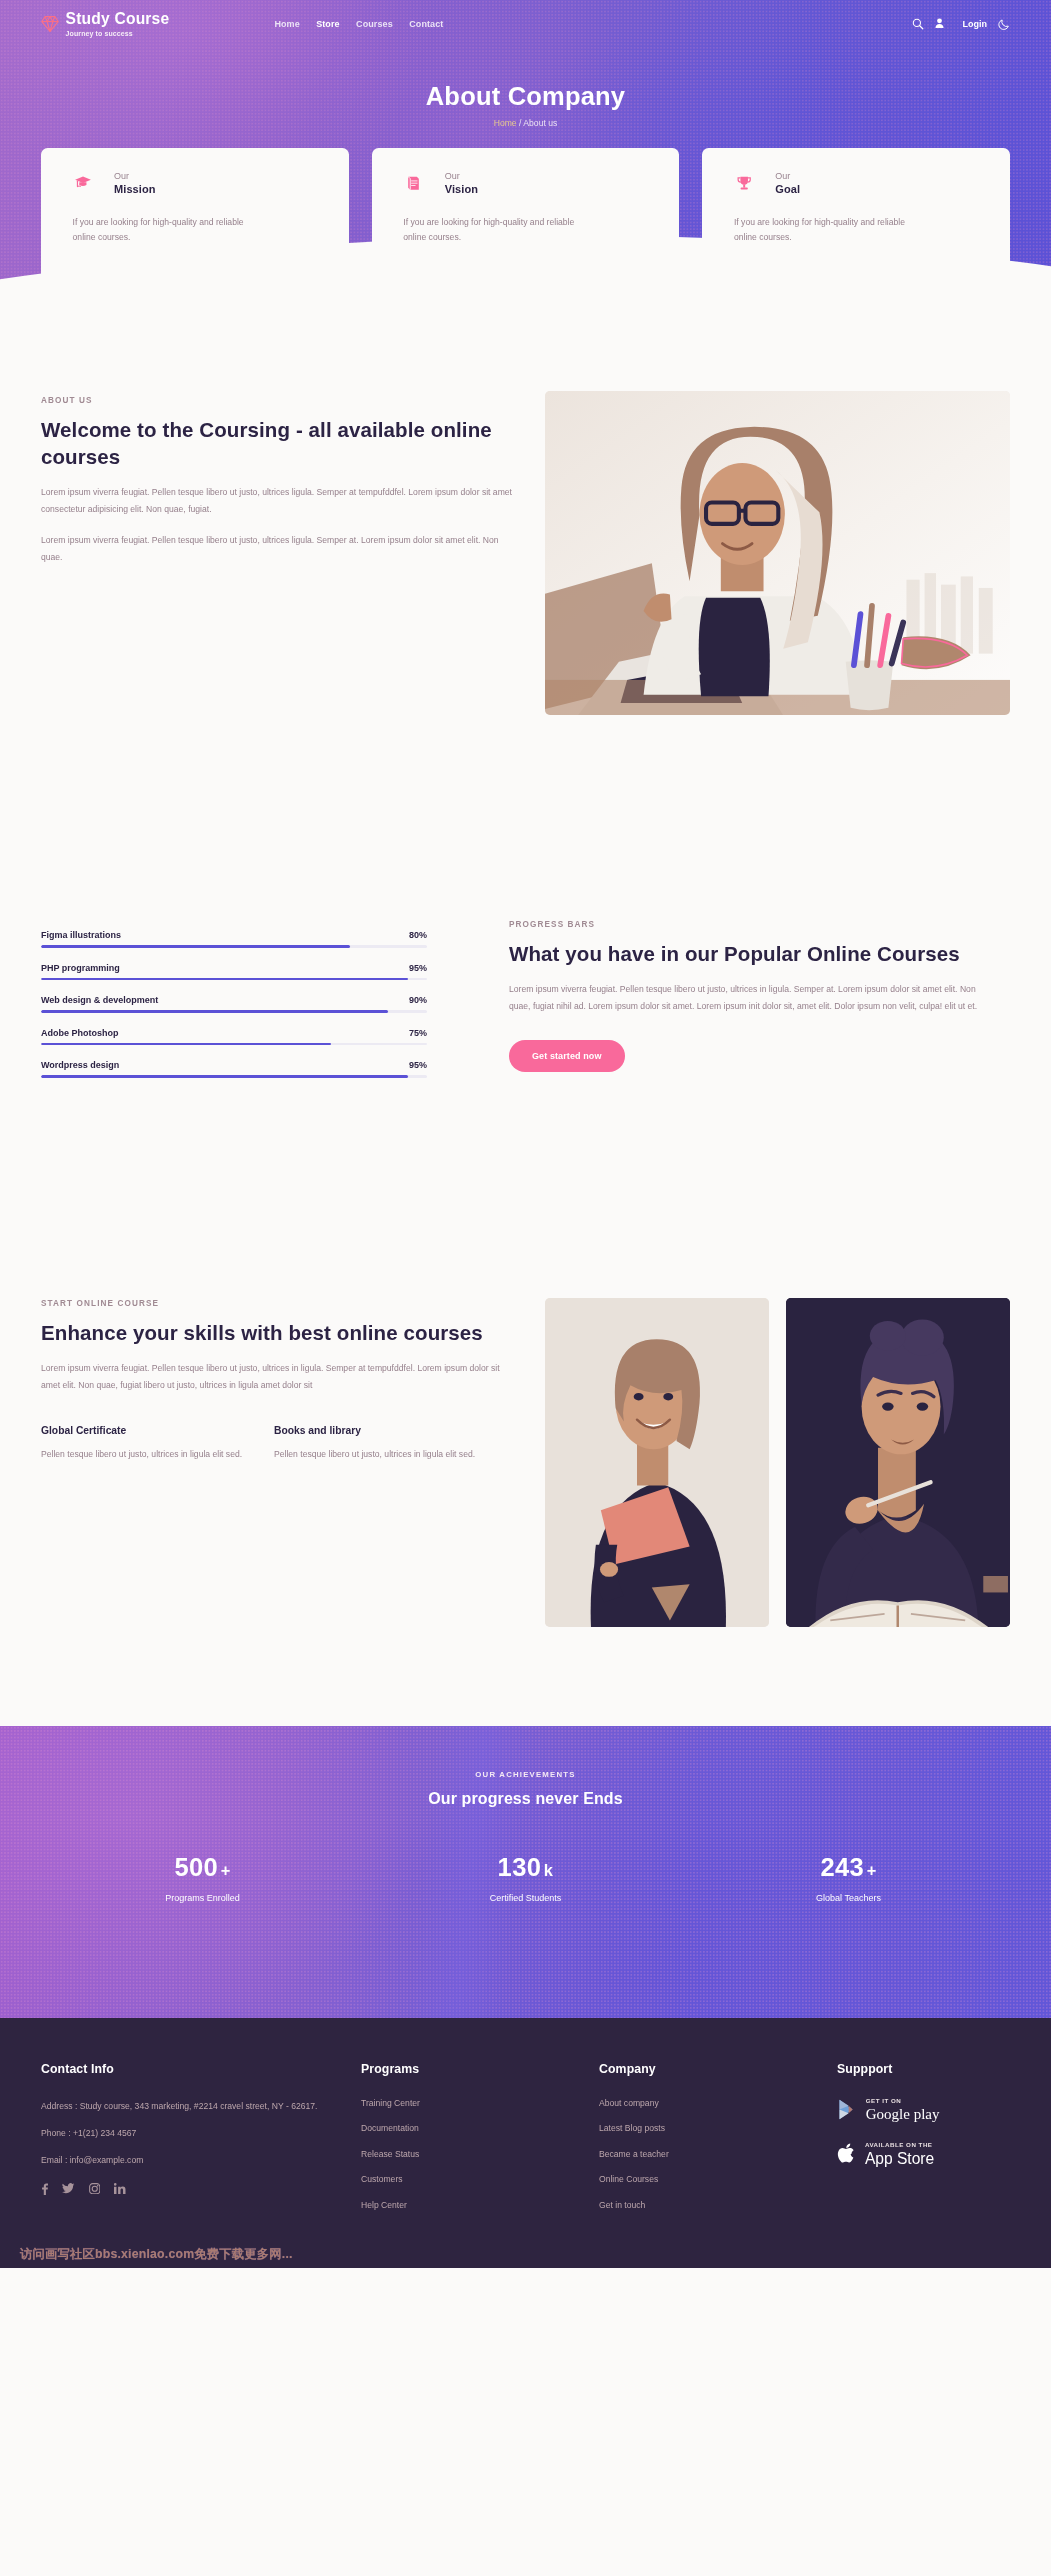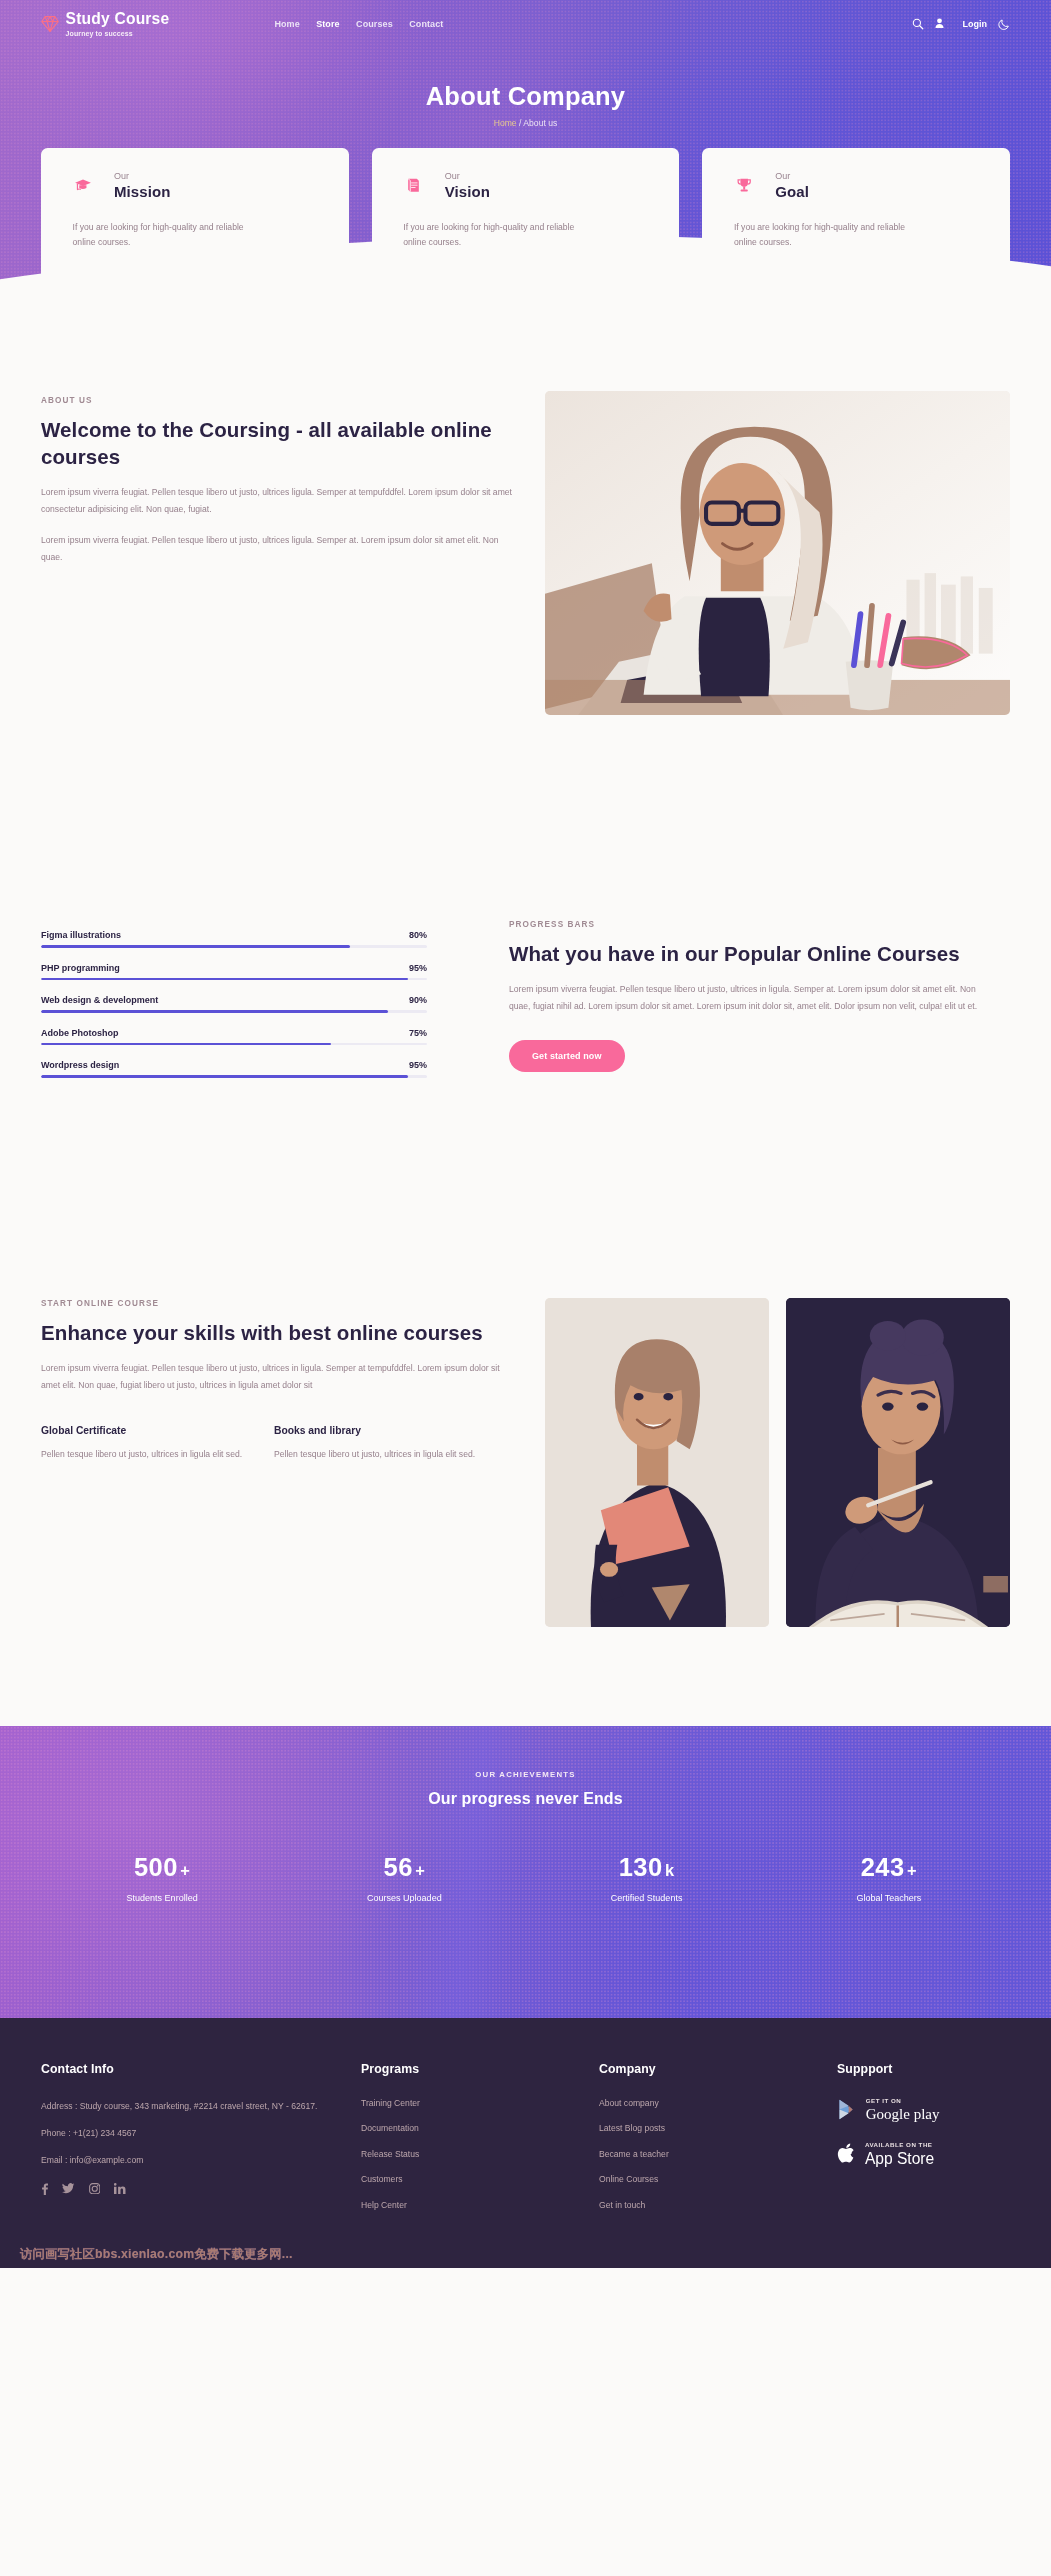--- a/index.html
+++ b/index.html
@@ -98,21 +98,21 @@
   .card {
     flex:1; background:#fbfaf9;
     border-radius:6.6px 6.6px 0 0;
     padding:23px 25px 15px 6.6px;
     min-height:164px;
   }
   .card:first-child { box-shadow:0 -0.8px 0 rgba(0,0,0,.02); }
   .card-top { display:flex; align-items:center; gap:21.4px; padding-left:25px; }
   .card-icon { width:20px; display:flex; justify-content:center; }
   .card-kicker { color:#9a8591; font-size:9px; margin-bottom:1.6px; }
-  .card-title { font-size:15px; font-weight:700; color:#2c2344; letter-spacing:0.1px; }
+  .card-title { font-size:11px; font-weight:700; color:#2c2344; letter-spacing:0.1px; }
   .card-desc {
     margin-top:20px; padding-left:25px;
     color:#96808c; font-size:8.6px; line-height:1.85; max-width:197px;
   }
 
   
   .wrap { width:969px; margin:0 auto; }
   .kicker {
     font-size:8.2px; font-weight:700; letter-spacing:1.1px;
     color:#a08a93; text-transform:uppercase;
@@ -590,27 +590,21 @@
 
     <div class="achieve-inner">
       <div class="achieve-kicker">OUR ACHIEVEMENTS</div>
       <h2 class="achieve-title">Our progress never Ends</h2>
 
       <div class="stats">
         <div class="stat">
           <div class="stat-num">
             <span>500</span><span class="unit">+</span>
           </div>
-          <div class="stat-label">Students Enrolled</div>
-        </div>
-        <div class="stat">
-          <div class="stat-num">
-            <span>56</span><span class="unit">+</span>
-          </div>
-          <div class="stat-label">Courses Uploaded</div>
+          <div class="stat-label">Programs Enrolled</div>
         </div>
         <div class="stat">
           <div class="stat-num">
             <span>130</span><span class="unit">k</span>
           </div>
           <div class="stat-label">Certified Students</div>
         </div>
         <div class="stat">
           <div class="stat-num">
             <span>243</span><span class="unit">+</span>

